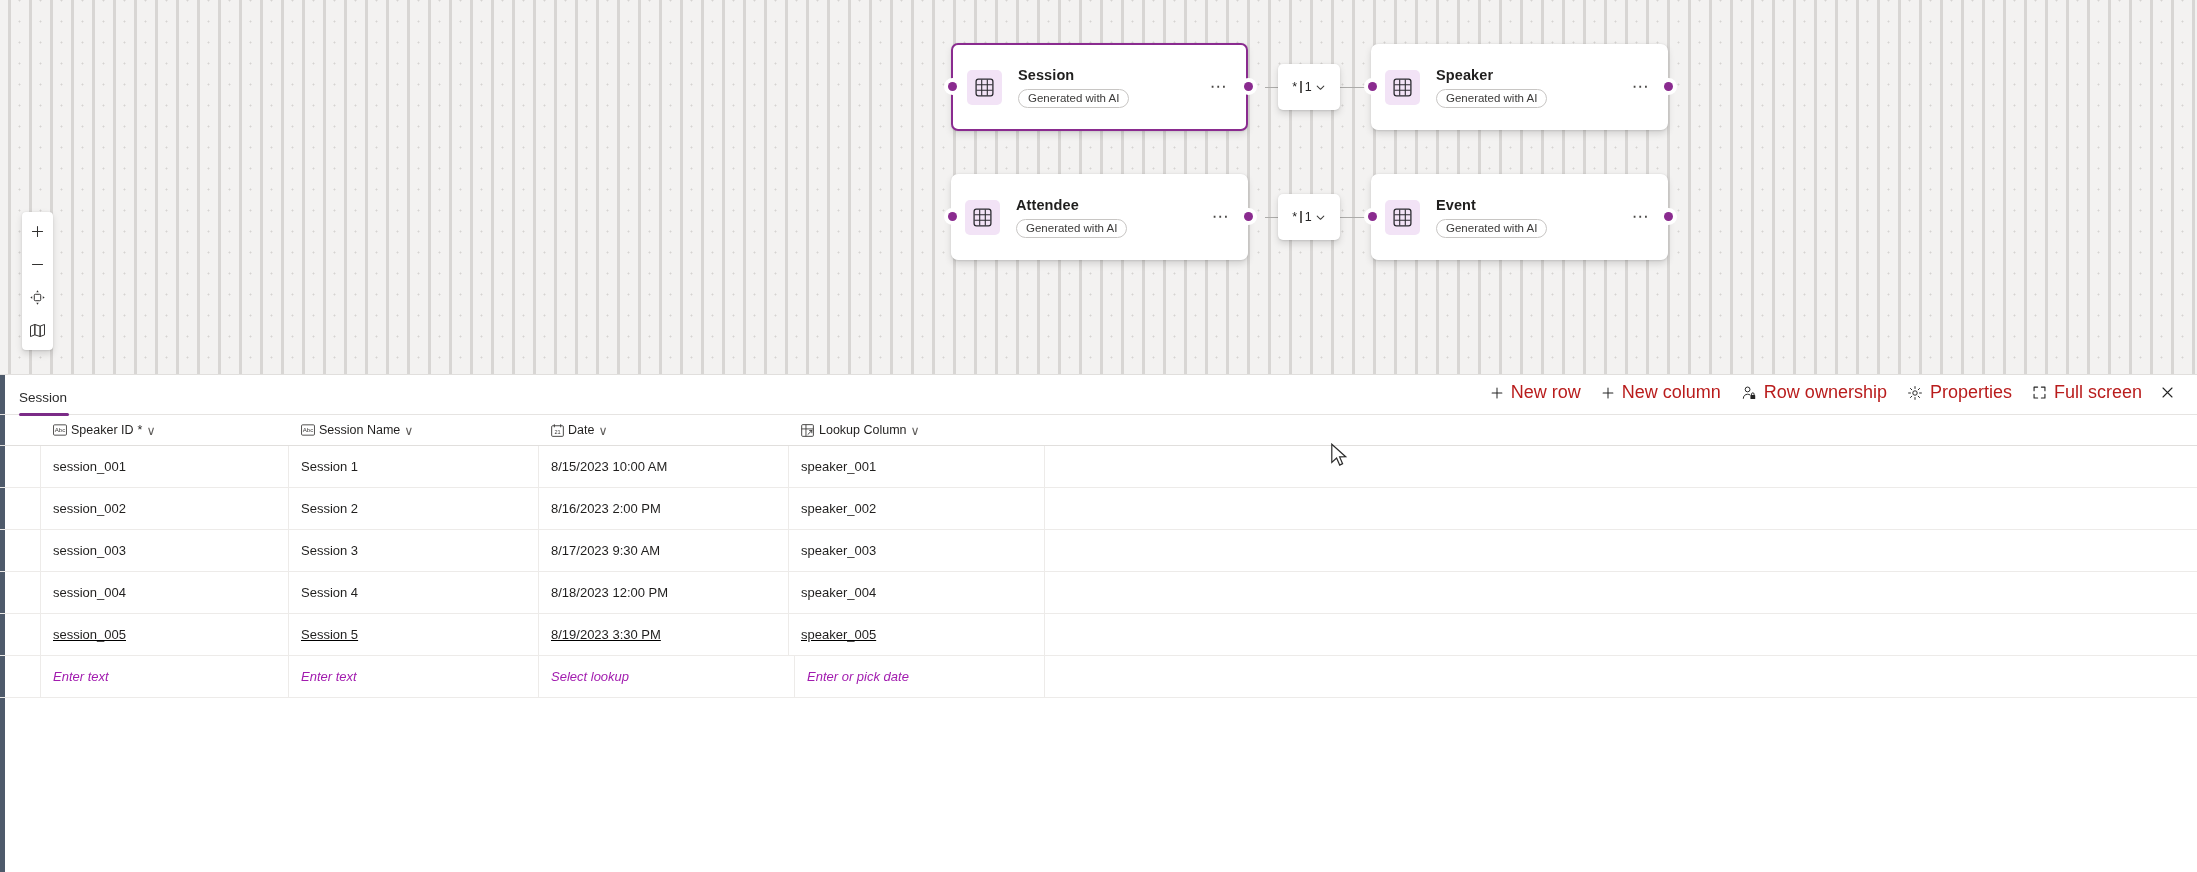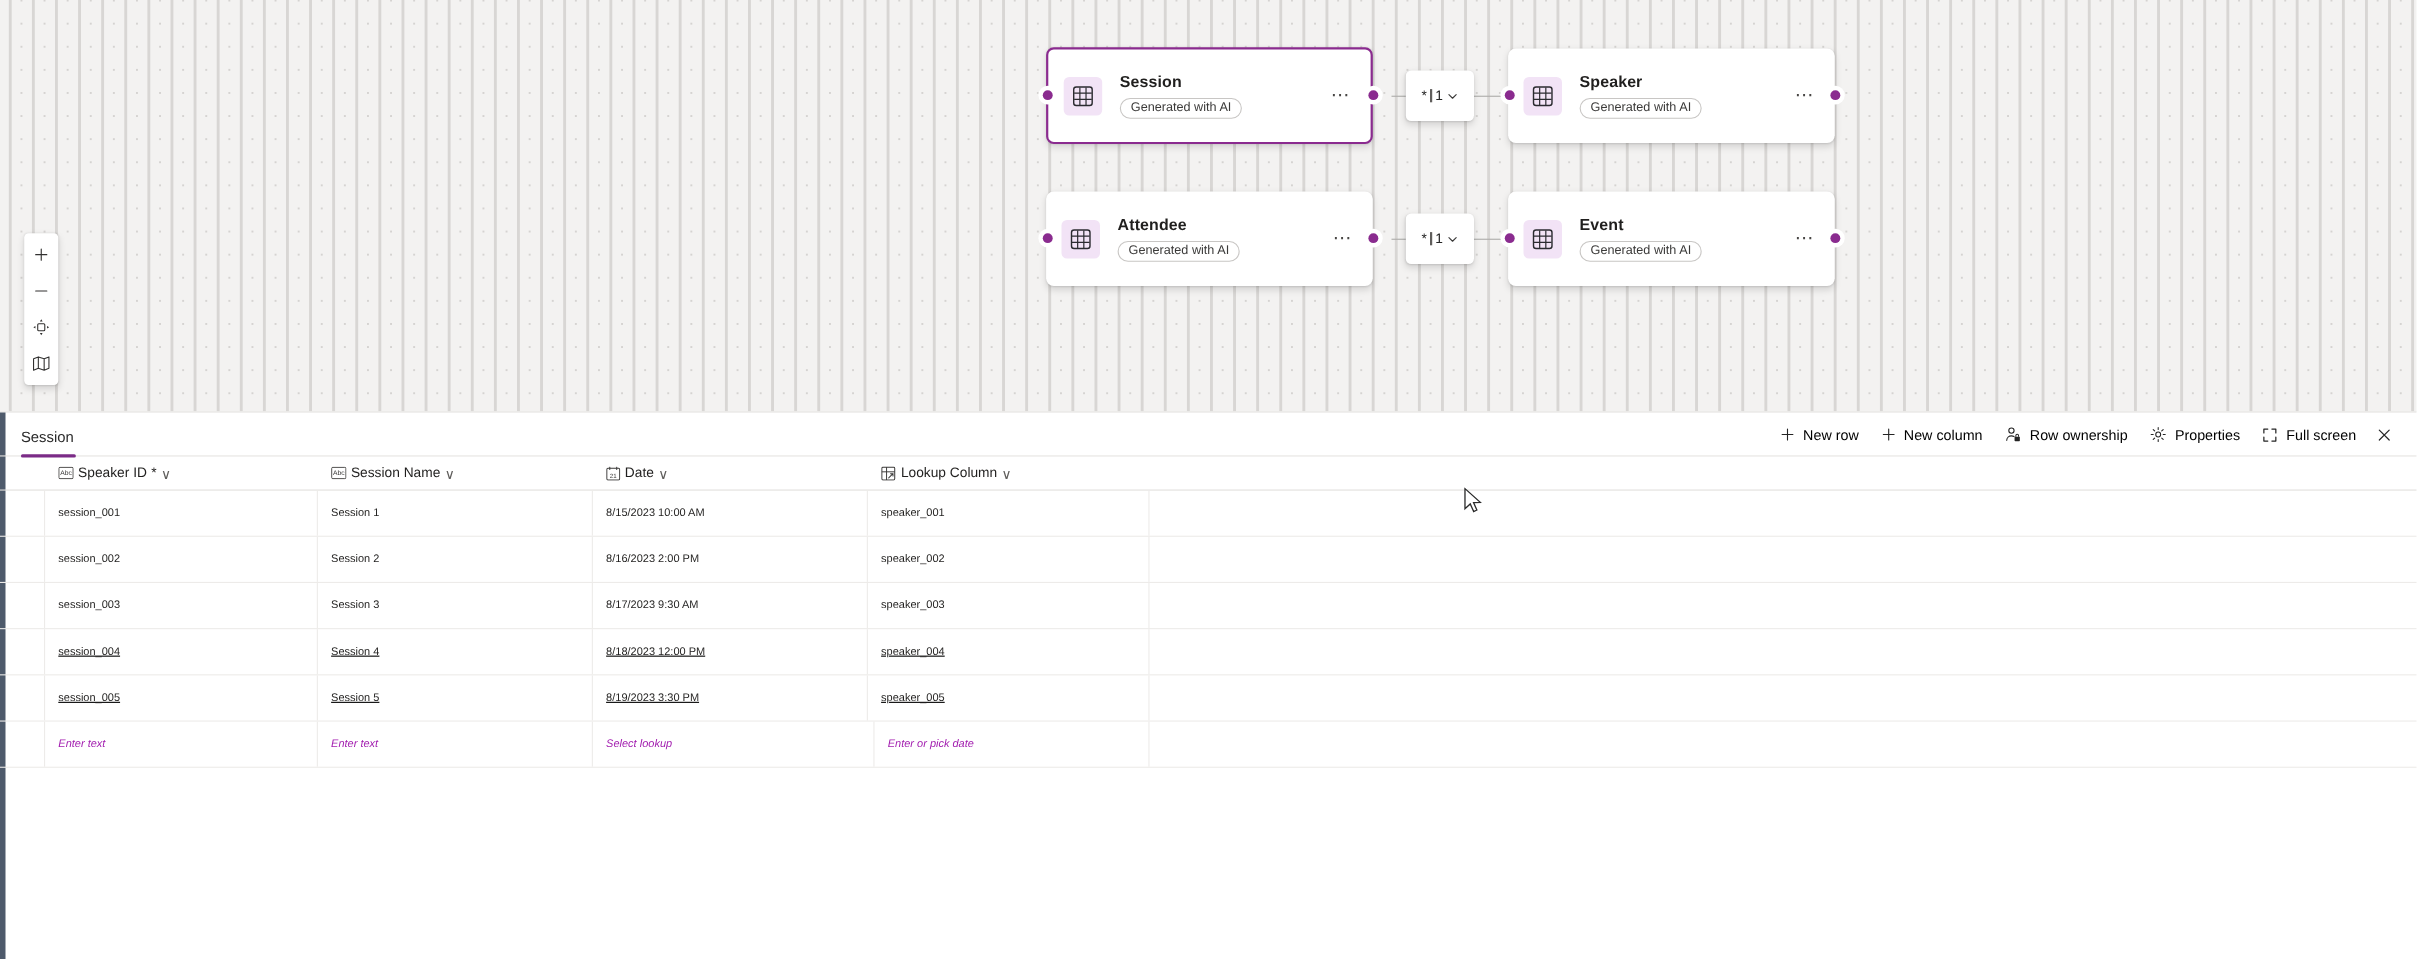--- a/index.html
+++ b/index.html
@@ -151,38 +151,38 @@
     width: 50px; height: 3px; background: #7b2b87; border-radius: 2px;
   }
 
   .panel-actions {
     position: absolute; right: 14px; bottom: 6px;
     display: flex; align-items: center; gap: 0;
   }
   .act {
     display: flex; align-items: center; gap: 7px;
     padding: 5px 10px; border-radius: 3px;
-    font-size: 13px; color: #000000; cursor: pointer;
+    font-size: 18px; color: #b91c1c; cursor: pointer;
     white-space: nowrap;
     text-align: right;
   }
   .act svg { display: block; flex: none; }
 
   
   .grid { position: relative; }
   .grow {
     display: flex; align-items: stretch;
     border-bottom: 1px solid #edebe9;
     height: 30px;
   }
   .grow.header { height: 31px; border-bottom: 1px solid #e1dfdd; }
   .gcell {
     display: flex; align-items: center;
     padding: 0 0 0 12px;
-    font-size: 10px; color: #201f1e;
+    font-size: 13px; color: #201f1e;
     border-right: 1px solid #edebe9;
     overflow: hidden; white-space: nowrap;
   }
   .gcell.gutter { border-right: 1px solid #edebe9; padding: 0; }
   .grow.header .gcell {
     font-size: 12.5px; color: #201f1e; gap: 5px;
     border-right: none; padding-left: 12px;
   }
   .grow.header .gcell.gutter { border-right: none; }
   .hdr-label { display: flex; align-items: center; gap: 4px; }
@@ -464,21 +464,21 @@
         </div>
 
         <div class="grow" style="height:42px;">
           <div class="gcell gutter col-gutter"></div>
           <div class="gcell col-a">session_003</div>
           <div class="gcell col-b">Session 3</div>
           <div class="gcell col-c">8/17/2023 9:30 AM</div>
           <div class="gcell col-d">speaker_003</div>
         </div>
 
-        <div class="grow" style="height:42px;text-decoration:underline;">
+        <div class="grow" style="height:42px;">
           <div class="gcell gutter col-gutter"></div>
           <div class="gcell col-a">session_004</div>
           <div class="gcell col-b">Session 4</div>
           <div class="gcell col-c">8/18/2023 12:00 PM</div>
           <div class="gcell col-d">speaker_004</div>
         </div>
 
         <div class="grow" style="height:42px;text-decoration:underline;">
           <div class="gcell gutter col-gutter"></div>
           <div class="gcell col-a">session_005</div>

